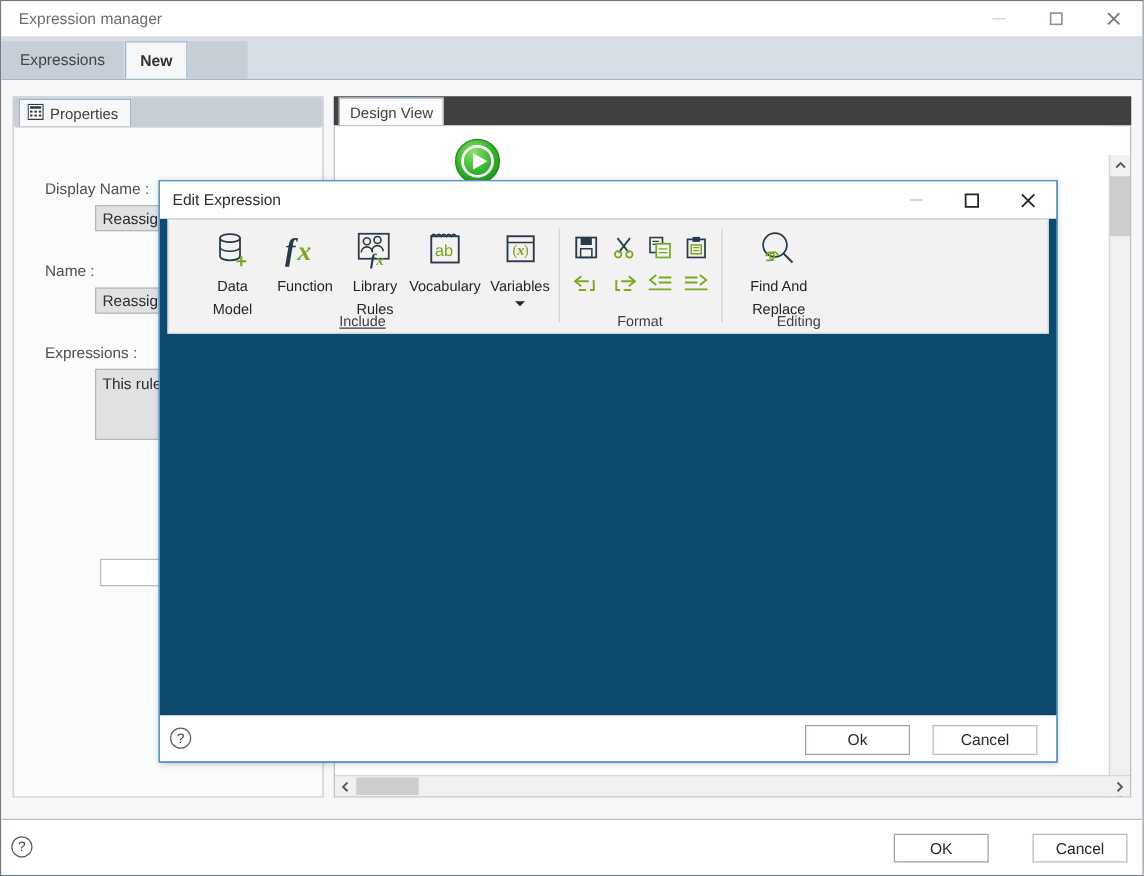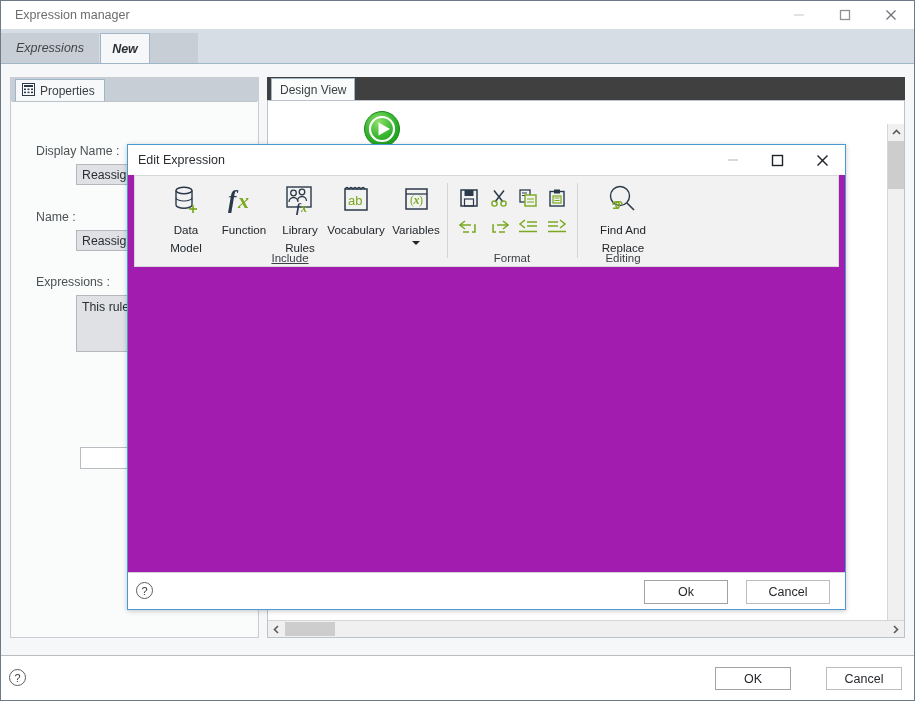--- a/index.html
+++ b/index.html
@@ -42,21 +42,20 @@
   .tabstrip {
     position: absolute; left: 0; top: 28px;
     width: 913px; height: 34px;
     background: #d6dde4;
   }
   .tab {
     position: absolute; top: 4px; height: 30px;
     display: flex; align-items: center; justify-content: center;
     font-size: 12.5px; color: #40454a;
     box-sizing: border-box;
-    font-style: italic;
   }
   .tab.inactive { background: #c7ced6; }
   .tab.active {
     background: #f5f7f8;
     border: 1px solid #9fb6c8;
     border-bottom: none;
     color: #2e3236;
     font-weight: bold;
   }
   #tab-expressions { left: 0; width: 98px; }
@@ -232,21 +231,21 @@
     font-size: 12.5px; color: #25292d;
     display: flex; align-items: center; justify-content: center; text-align: right;
   }
   #main-ok { right: 123px; top: 11px; width: 76px; height: 23px; border-color: #9ea3a8; }
   #main-cancel { right: 12px; top: 11px; width: 76px; height: 23px; }
 
   
   .dialog {
     position: absolute; left: 126px; top: 143px;
     width: 719px; height: 466px;
-    background: #a21caf;
+    background: #0c4a6e;
     border: 1px solid #4a9ad4;
     box-sizing: border-box;
     box-shadow: 0 1px 5px rgba(0,0,0,0.22);
   }
   .dlg-titlebar {
     position: absolute; left: 0; top: 0;
     width: 717px; height: 30px;
     background: #ffffff;
   }
   .dlg-titlebar .title {
@@ -646,21 +645,21 @@
             <svg width="34" height="32" viewBox="0 0 34 32">
               <circle cx="14" cy="12" r="9.5" fill="none" stroke="#2b3a4a" stroke-width="1.4"></circle>
               <line x1="21" y1="19" x2="28" y2="26" stroke="#2b3a4a" stroke-width="1.6"></line>
               <path d="M7 21 a3.2 3.2 0 1 1 3.2 3.2 H7" fill="none" stroke="#7aa81e" stroke-width="1.4"></path>
               <path d="M13 24 a3.2 3.2 0 1 1 3.2 -3.2" fill="none" stroke="#7aa81e" stroke-width="1.4"></path>
             </svg>
           </div>
           <div class="rlabel">Find And
 Replace</div>
         </div>
-        <div class="glabel" style="left:0; width:88px;text-align:center;">Editing</div>
+        <div class="glabel" style="left:16px; width:88px;text-align:center;">Editing</div>
       </div>
     </div>
 
 
     <div class="dlg-bottom">
       <div class="dlg-help">?</div>
       <div class="btn" id="dlg-ok">Ok</div>
       <div class="btn" id="dlg-cancel">Cancel</div>
     </div>
   </div>

